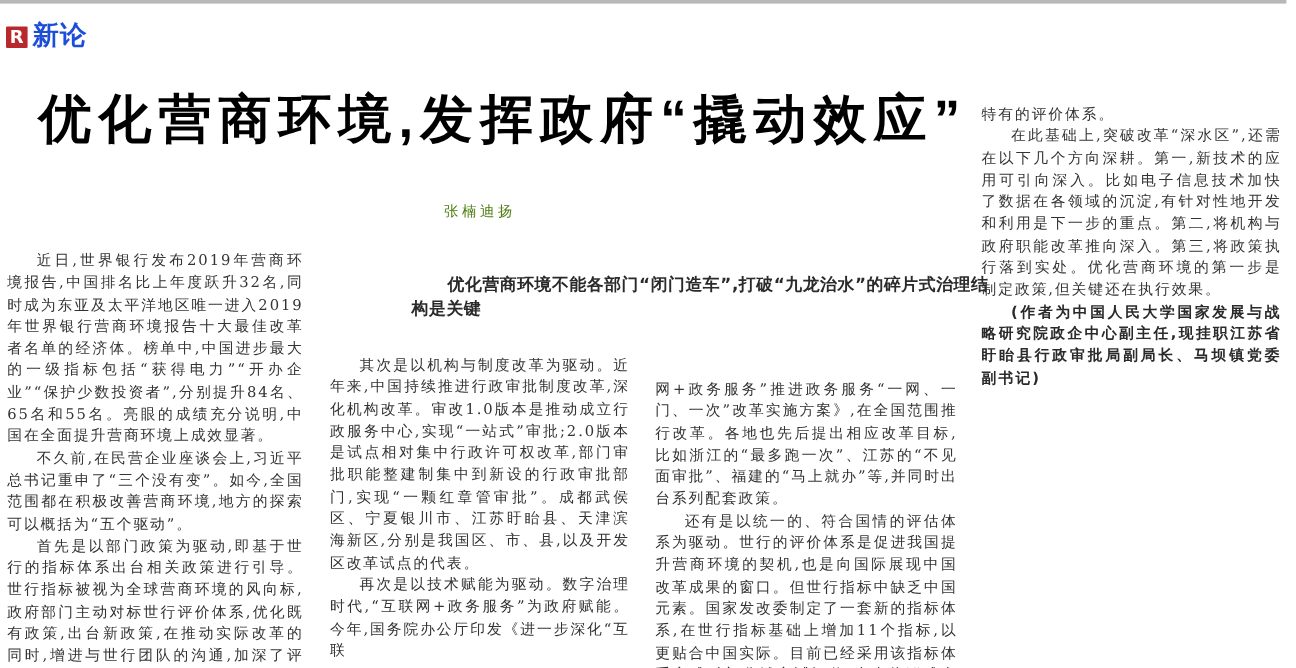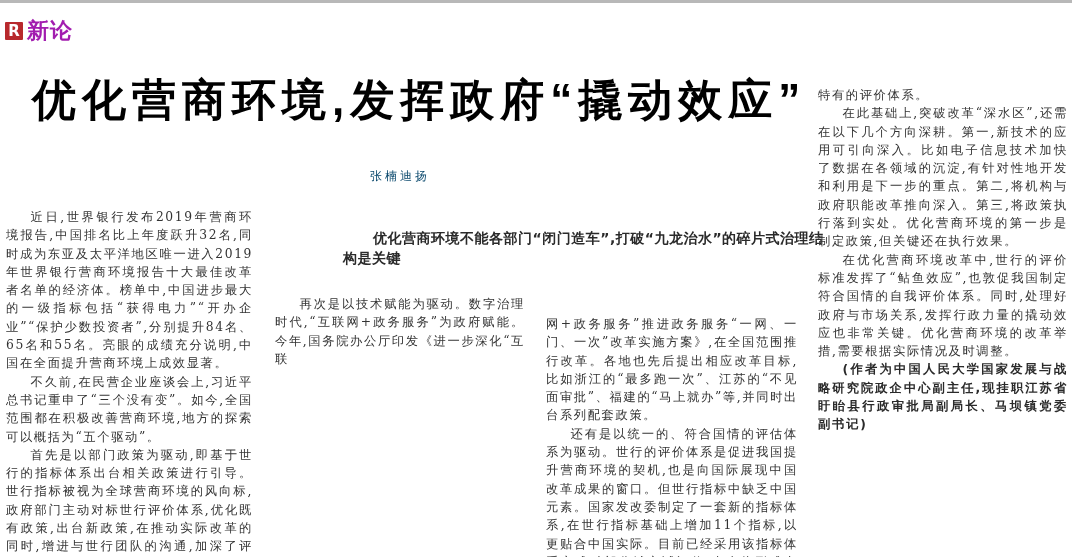--- a/index.html
+++ b/index.html
@@ -3,25 +3,25 @@
   <meta charset="utf-8">
   <style>
     * { box-sizing: border-box; margin: 0; padding: 0; }
     html, body { width: 1080px; height: 557px; overflow: hidden; background: #ffffff; }
     body { position: relative; font-family: "DejaVu Serif", "Liberation Serif", serif; color: #2a2a2a; }
 
     .top-rule { position: absolute; left: 0; top: 0; width: 1072px; height: 3px; background: #b8b8b8; }
 
     .section-label { position: absolute; left: 5px; top: 18px; height: 26px; display: flex; align-items: center; gap: 4px; }
     .r-logo { width: 18px; height: 18px; background: #b8292d; color: #fff; font-family: "DejaVu Sans", sans-serif; font-weight: bold; font-size: 15px; line-height: 18px; text-align: center; border-radius: 1px; }
-    .section-name { font-family: "DejaVu Sans", sans-serif; font-weight: bold; font-size: 22px; color: #a21caf; letter-spacing: 1px; line-height: 26px; }
+    .section-name { font-family: "DejaVu Sans", sans-serif; font-weight: bold; font-size: 22px; color: #1d4ed8; letter-spacing: 1px; line-height: 26px; }
 
     .headline { position: absolute; left: 32px; top: 72px; font-family: Liberation Sans, sans-serif; font-size: 44px; font-weight: bold; color: #000000; letter-spacing: 6px; white-space: nowrap; line-height: 56px; }
 
-    .byline { position: absolute; left: 370px; top: 168px; font-size: 12px; color: #0c4a6e; letter-spacing: 3px; }
+    .byline { position: absolute; left: 370px; top: 168px; font-size: 12px; color: #4d7c0f; letter-spacing: 3px; }
 
     .pullquote { position: absolute; left: 300px; top: 228px; width: 490px; font-family: "DejaVu Sans", sans-serif; font-weight: bold; font-size: 14px; line-height: 20px; color: #2a2a2a; text-indent: 30px; letter-spacing: 0.5px; margin-left: 43px; }
 
     .col { position: absolute; font-size: 12.3px; line-height: 18.3px; color: #333; text-align: justify; letter-spacing: 1.6px; }
     .col p { text-indent: 2em; }
     .col p.cont { text-indent: 0; margin-top: 20px; }
     .col p.note { font-family: "DejaVu Sans", sans-serif; font-weight: bold; color: #2a2a2a; letter-spacing: 1.8px; }
 
     .col-1 { left: 6px; top: 208px; width: 247px; }
     .col-2 { left: 275px; top: 295px; width: 250px; }
@@ -44,26 +44,26 @@
 
 <div class="pullquote">优化营商环境不能各部门“闭门造车”,打破“九龙治水”的碎片式治理结构是关键</div>
 
 <div class="col col-1">
   <p>近日,世界银行发布2019年营商环境报告,中国排名比上年度跃升32名,同时成为东亚及太平洋地区唯一进入2019年世界银行营商环境报告十大最佳改革者名单的经济体。榜单中,中国进步最大的一级指标包括“获得电力”“开办企业”“保护少数投资者”,分别提升84名、65名和55名。亮眼的成绩充分说明,中国在全面提升营商环境上成效显著。</p>
   <p>不久前,在民营企业座谈会上,习近平总书记重申了“三个没有变”。如今,全国范围都在积极改善营商环境,地方的探索可以概括为“五个驱动”。</p>
   <p>首先是以部门政策为驱动,即基于世行的指标体系出台相关政策进行引导。世行指标被视为全球营商环境的风向标,政府部门主动对标世行评价体系,优化既有政策,出台新政策,在推动实际改革的同时,增进与世行团队的沟通,加深了评价团队对中国</p>
 </div>
 
 <div class="col col-2">
+  <p>其次是以机构与制度改革为驱动。近年来,中国持续推进行政审批制度改革,深化机构改革。审改1.0版本是推动成立行政服务中心,实现“一站式”审批;2.0版本是试点相对集中行政许可权改革,部门审批职能整建制集中到新设的行政审批部门,实现“一颗红章管审批”。成都武侯区、宁夏银川市、江苏盱眙县、天津滨海新区,分别是我国区、市、县,以及开发区改革试点的代表。</p>
   <p>再次是以技术赋能为驱动。数字治理时代,“互联网+政务服务”为政府赋能。今年,国务院办公厅印发《进一步深化“互联</p>
 </div>
 
 <div class="col col-3">
   <p class="cont">网+政务服务”推进政务服务“一网、一门、一次”改革实施方案》,在全国范围推行改革。各地也先后提出相应改革目标,比如浙江的“最多跑一次”、江苏的“不见面审批”、福建的“马上就办”等,并同时出台系列配套政策。</p>
   <p>还有是以统一的、符合国情的评估体系为驱动。世行的评价体系是促进我国提升营商环境的契机,也是向国际展现中国改革成果的窗口。但世行指标中缺乏中国元素。国家发改委制定了一套新的指标体系,在世行指标基础上增加11个指标,以更贴合中国实际。目前已经采用该指标体系完成对部分城市试评价,未来将形成中国</p>
 </div>
 
 <div class="col col-4">
   <p class="cont">特有的评价体系。</p>
   <p>在此基础上,突破改革“深水区”,还需在以下几个方向深耕。第一,新技术的应用可引向深入。比如电子信息技术加快了数据在各领域的沉淀,有针对性地开发和利用是下一步的重点。第二,将机构与政府职能改革推向深入。第三,将政策执行落到实处。优化营商环境的第一步是制定政策,但关键还在执行效果。</p>
-  <p>在优化营商环境改革中,世行的评价标准发挥了“鲇鱼效应”,也敦促我国制定符合国情的自我评价体系。同时,处理好政府与市场关系,发挥行政力量的撬动效应也非常关键。优化营商环境的改革举措,需要根据实际情况及时调整。</p>
   <p class="note">(作者为中国人民大学国家发展与战略研究院政企中心副主任,现挂职江苏省盱眙县行政审批局副局长、马坝镇党委副书记)</p>
 </div>
 
 </body></html>

